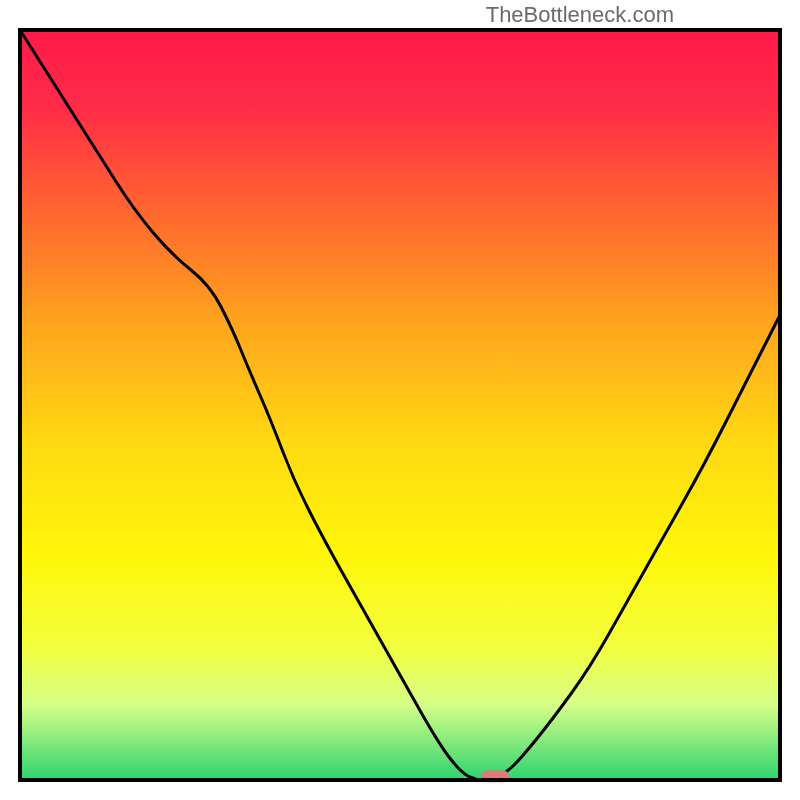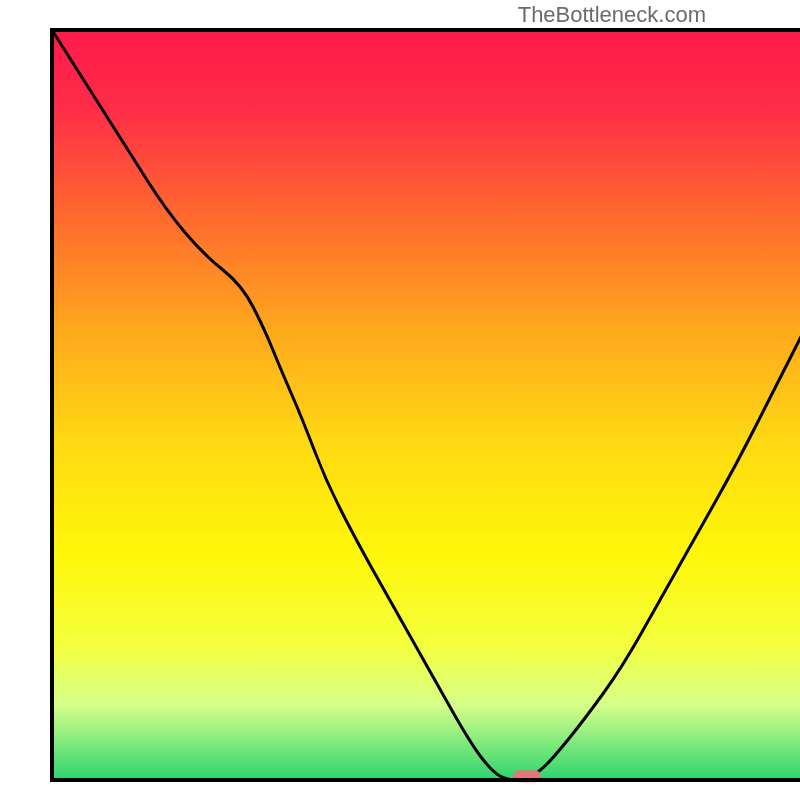--- a/index.html
+++ b/index.html
@@ -7,21 +7,20 @@
     padding: 0;
     width: 800px;
     height: 800px;
     background: #ffffff;
     overflow: hidden;
   }
   .chart-container {
     position: relative;
     width: 682px;
     height: 800px;
-    margin-left: 32px;
   }
   .watermark {
     position: absolute;
     top: 2px;
     right: 8px;
     font-family: Arial, Helvetica, sans-serif;
     font-size: 22px;
     font-weight: 500;
     color: #6b6b6b;
     z-index: 10;

